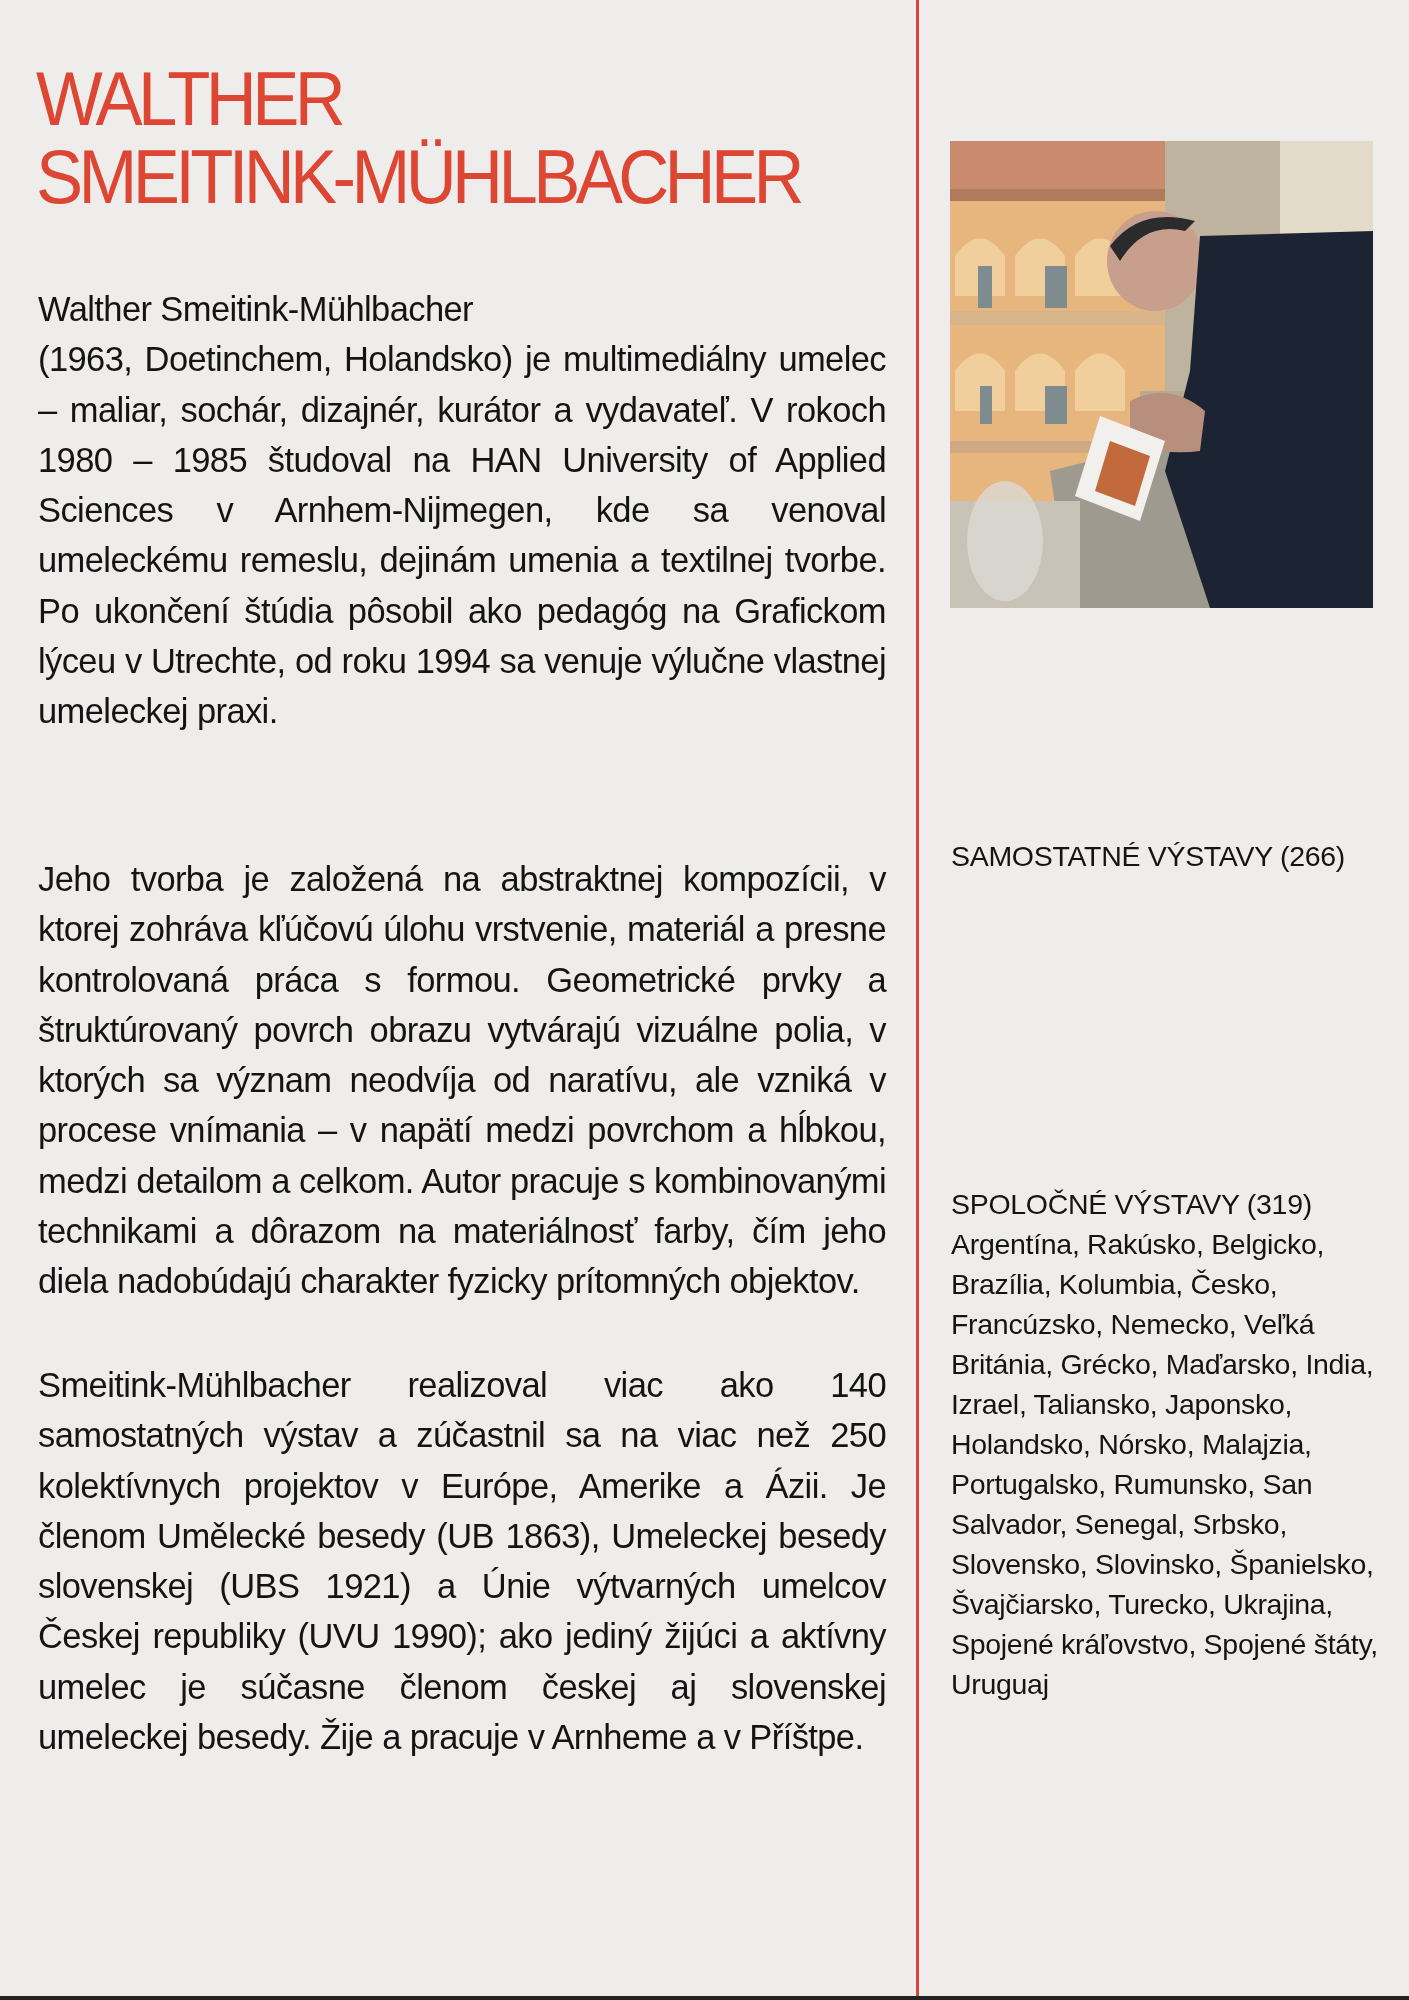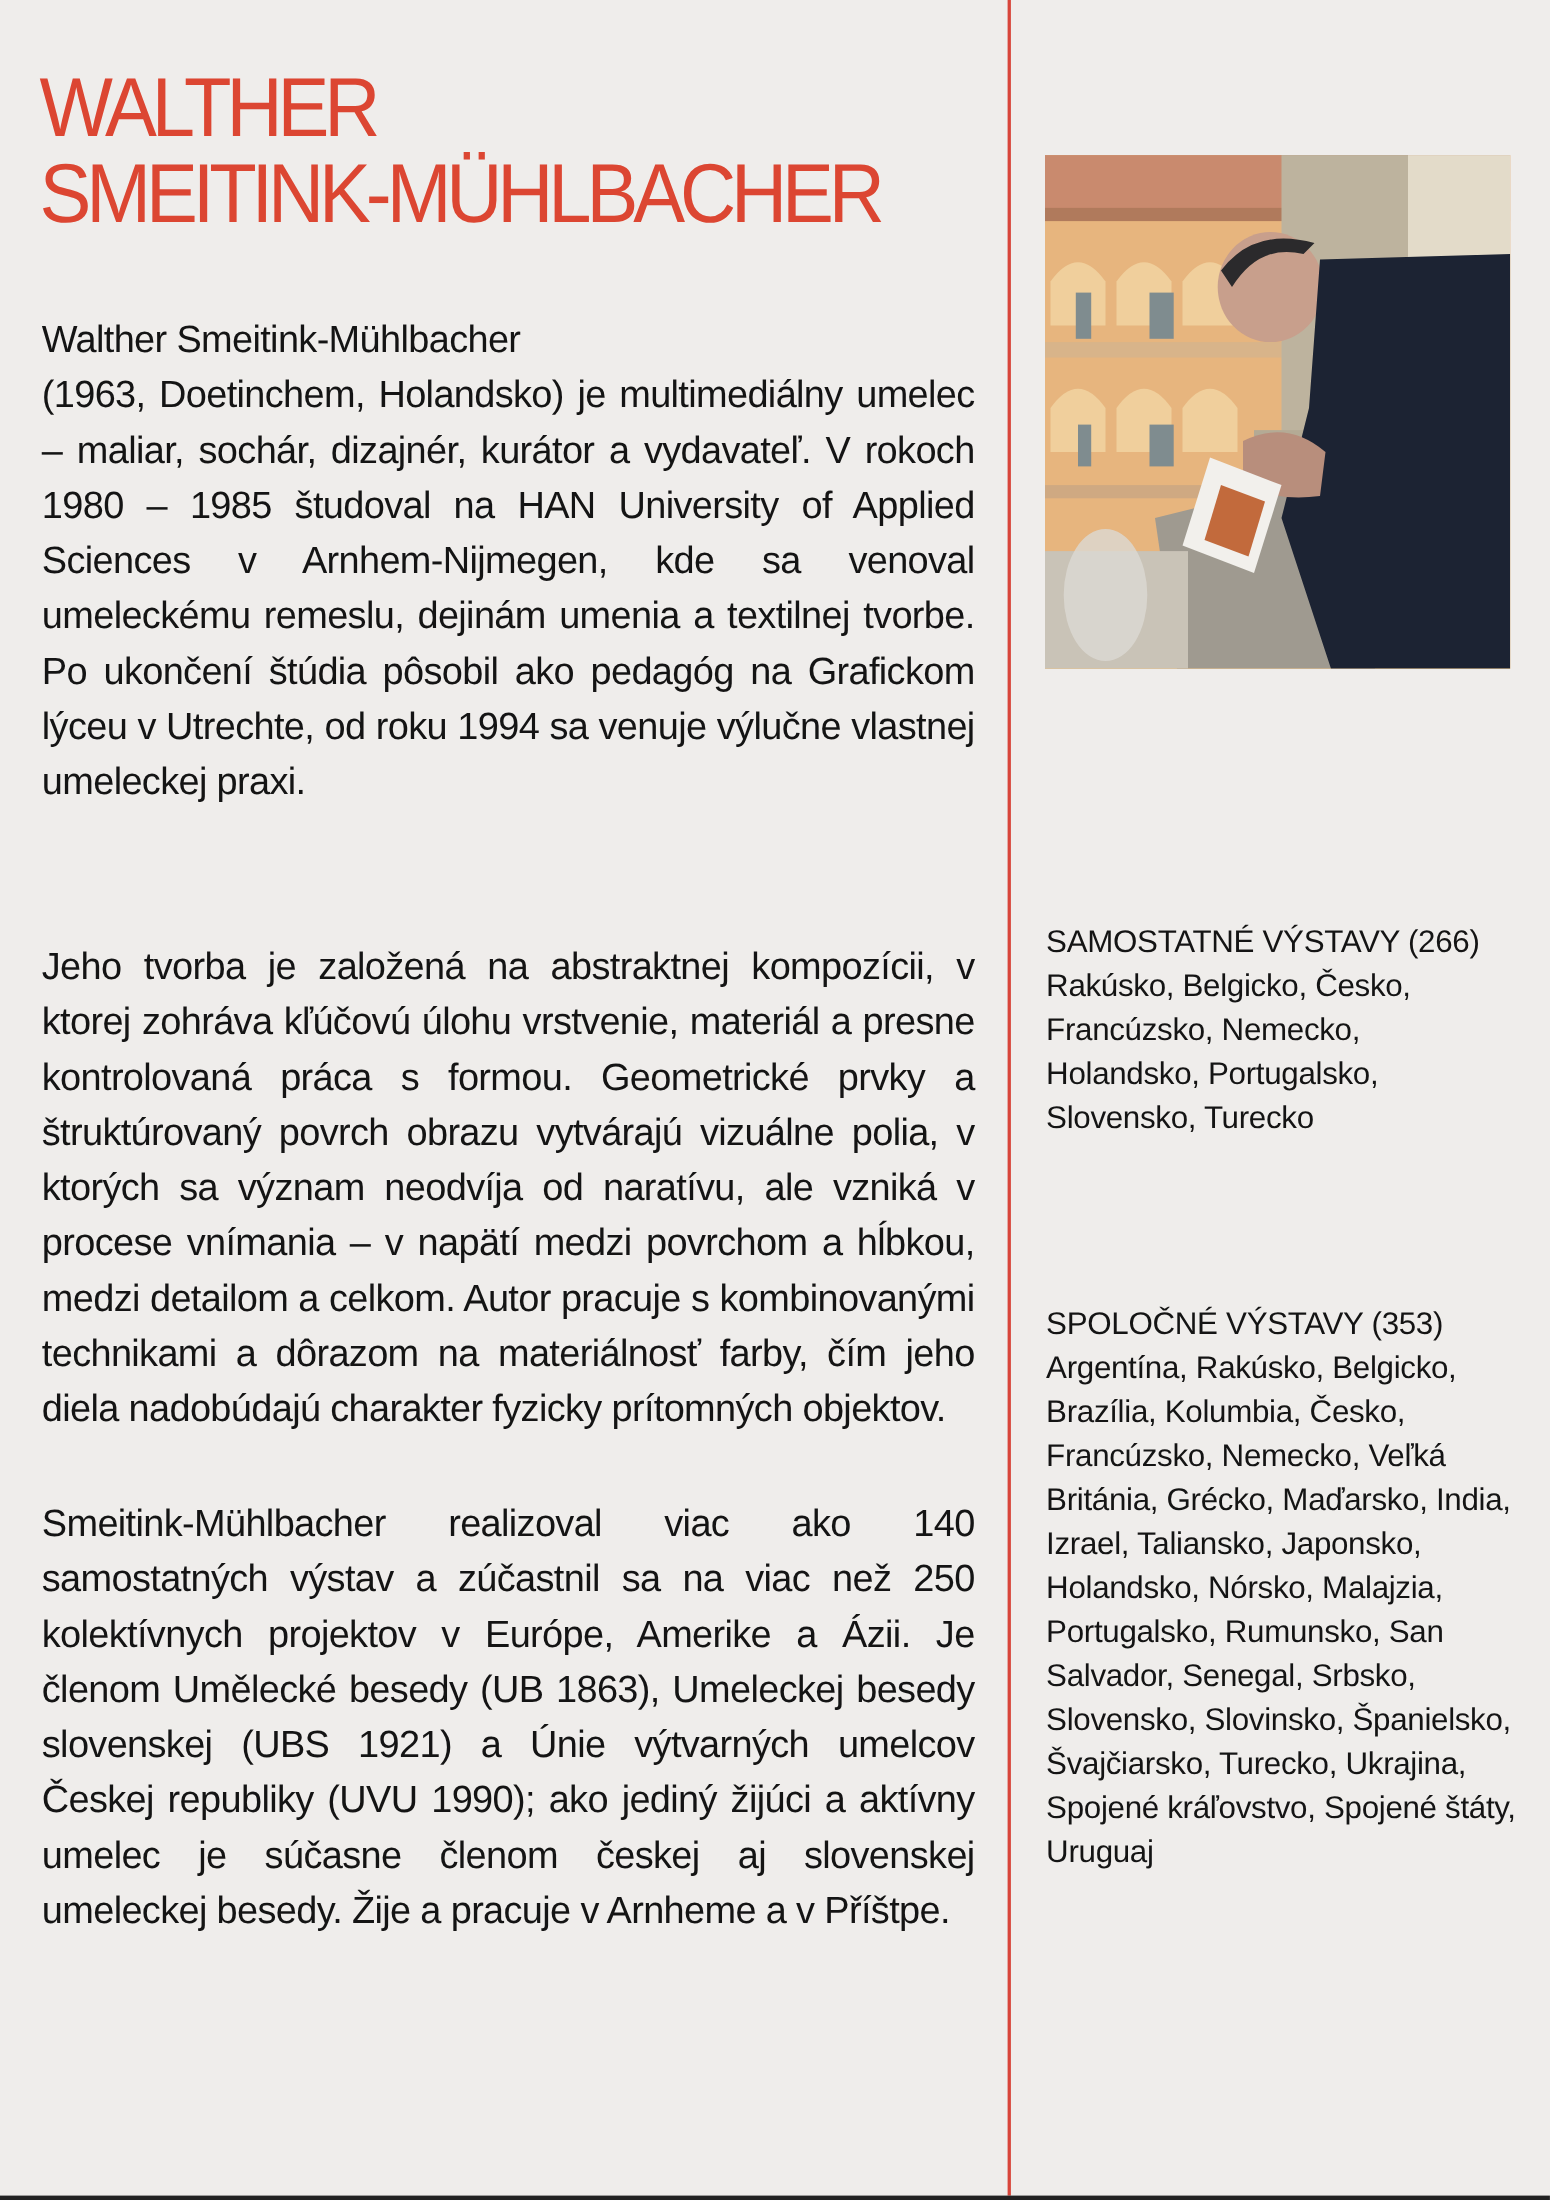--- a/index.html
+++ b/index.html
@@ -109,21 +109,20 @@
     <path d="M250 95 L423 90 L423 467 L260 467 L215 330 L240 230 Z" fill="#1c2333"></path>
     <path d="M180 260 q40 -20 75 10 l-5 40 q-40 5 -70 -10 z" fill="#b88e7c"></path>
 
     <path d="M150 275 L215 300 L190 380 L125 355 Z" fill="#f2f0ec"></path>
     <path d="M160 300 L200 315 L185 365 L145 350 Z" fill="#c26a3c"></path>
   </svg>
 </div>
 
 <div class="side s1">
   <div class="head">SAMOSTATNÉ VÝSTAVY (266)</div>
-  <div>Rakúsko, Belgicko, Česko, Francúzsko, Nemecko, Holandsko, Portugalsko, Slovensko, Turecko</div>
 </div>
 
 <div class="side s2">
-  <div class="head">SPOLOČNÉ VÝSTAVY (353)</div>
+  <div class="head">SPOLOČNÉ VÝSTAVY (319)</div>
   <div>Argentína, Rakúsko, Belgicko, Brazília, Kolumbia, Česko, Francúzsko, Nemecko, Veľká Británia, Grécko, Maďarsko, India, Izrael, Taliansko, Japonsko, Holandsko, Nórsko, Malajzia, Portugalsko, Rumunsko, San Salvador, Senegal, Srbsko, Slovensko, Slovinsko, Španielsko, Švajčiarsko, Turecko, Ukrajina, Spojené kráľovstvo, Spojené štáty, Uruguaj</div>
 </div>
 
 <div class="bottom-band"></div>
 
 </body></html>

